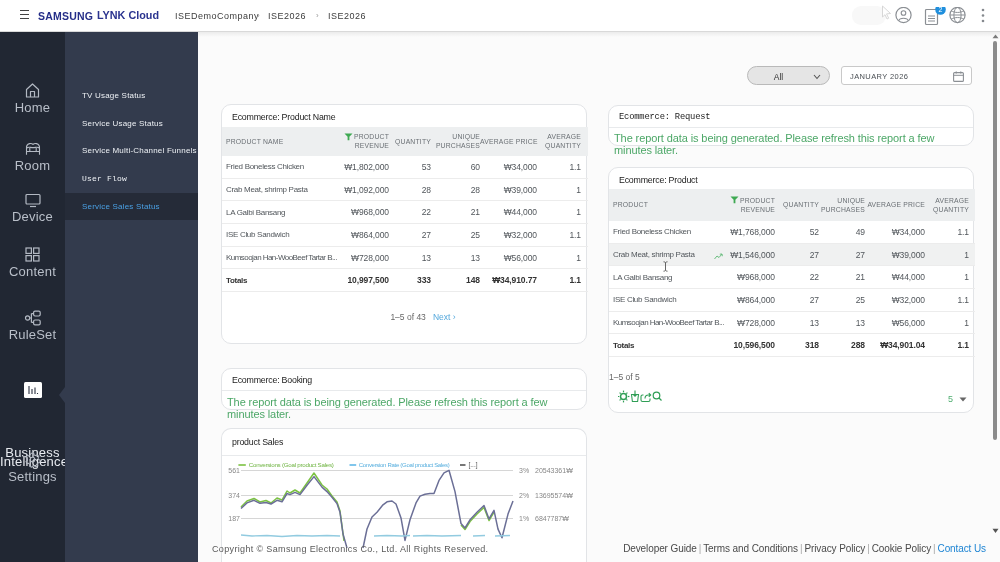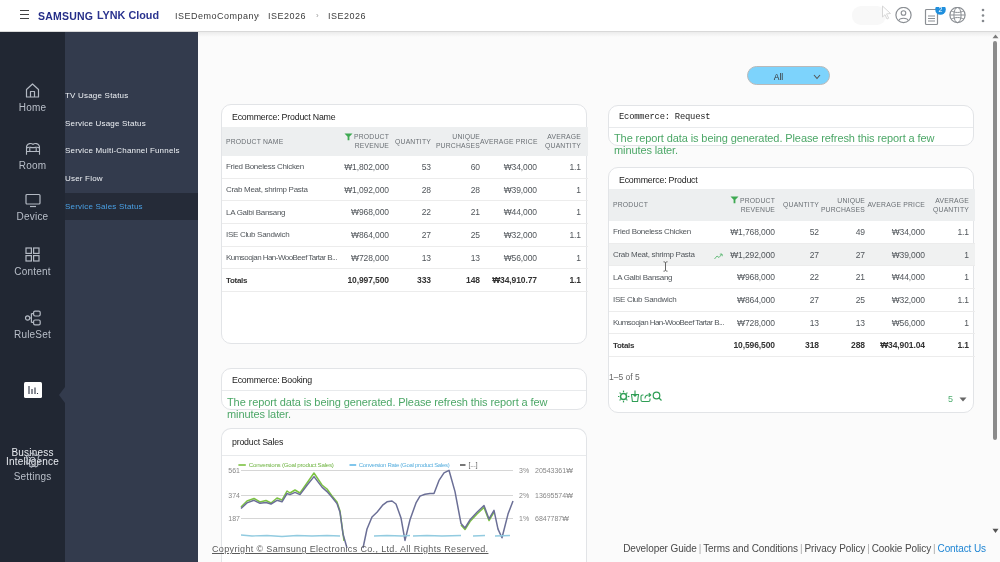--- a/index.html
+++ b/index.html
@@ -9,50 +9,50 @@
 #topbar { position:absolute; left:0; top:0; width:1000px; height:32px; background:#fff; border-bottom:1px solid #d9d9d9; z-index:50; }
 #hamb { position:absolute; left:20px; top:10px; width:9px; height:11px; }
 #hamb div { height:1.4px; background:#444; margin-bottom:2.6px; }
 #logo-samsung { position:absolute; left:38px; top:9.5px; font-size:10.5px; font-weight:bold; letter-spacing:0.2px; color:#252e88; }
 #logo-lynk { position:absolute; left:97px; top:9px; font-size:10.8px; font-weight:bold; letter-spacing:0px; color:#2a338f; }
 .crumb { position:absolute; top:11px; font-size:9px; color:#3c3c3c; letter-spacing:0.5px; }
 .crumbsep { position:absolute; top:11px; font-size:8px; color:#999; }
 
 #rail { position:absolute; left:0; top:32px; width:65px; height:530px; background:#212733; z-index:38; }
 .railitem { position:absolute; left:0; width:65px; text-align:center; }
-.raillabel { font-size:10px; color:#b9bfc9; letter-spacing:0.2px; line-height:9px; }
+.raillabel { font-size:13px; color:#b9bfc9; letter-spacing:0.2px; line-height:9px; }
 
 #submenu { position:absolute; left:65px; top:32px; width:133px; height:530px; background:#333b4d; z-index:39; }
-.subitem { position:absolute; left:0px; width:133px; white-space:nowrap; font-size:8px; letter-spacing:-0.4px; color:#eef1f5; letter-spacing:0.2px; }
+.subitem { position:absolute; left:0px; width:133px; padding-left:17px; white-space:nowrap; font-size:8px; letter-spacing:-0.4px; color:#eef1f5; letter-spacing:0.2px; }
 #subactive { position:absolute; left:0; top:161px; width:133px; height:27px; background:#252b38; }
 #notch { position:absolute; left:-6px; top:355px; width:0; height:0; border-top:8px solid transparent; border-bottom:8px solid transparent; border-right:6px solid #333b4d; }
 
 #content { position:absolute; left:198px; top:32px; width:802px; height:530px; background:#fbfbfb; }
 .card { position:absolute; background:#fff; border:1px solid #e2e4e7; border-radius:10px; }
 .cardtitle { position:absolute; left:10px; font-size:8.8px; color:#222; letter-spacing:-0.2px; }
 .greenmsg { position:absolute; left:5px; font-size:11px; color:#4ca767; letter-spacing:-0.1px; }
 .divline { position:absolute; left:0; width:100%; height:1px; background:#e8eaec; }
 
 table { border-collapse:collapse; table-layout:fixed; width:100%; }
 th, td { padding:0; font-weight:normal; }
 thead tr { background:#edeff0; }
 th { font-size:6.8px; color:#6a6f74; letter-spacing:0.2px; line-height:9px; text-align:right; vertical-align:middle; white-space:nowrap; }
 td { font-size:8.5px; color:#51565b; letter-spacing:-0.1px; white-space:nowrap; overflow:hidden; border-bottom:1px solid #ececec; text-align:right; vertical-align:middle; }
 td.name, th.name { text-align:left; padding-left:4px; }
 td.name { font-size:8px; letter-spacing:-0.3px; }
 tr.totals td { font-weight:bold; color:#333; }
 .pag { font-size:8.5px; color:#666; }
 .bluelink { color:#55a8dc; }
 
-#pill { position:absolute; left:549px; top:33.5px; width:83px; height:19px; border:1px solid #b9b9b9; border-radius:10px; background:#7dd3fc; }
+#pill { position:absolute; left:549px; top:33.5px; width:83px; height:19px; border:1px solid #b9b9b9; border-radius:10px; background:#e5e5e5; }
 #pill .txt { position:absolute; left:0; right:20px; top:5px; text-align:center; font-size:8.5px; color:#333; }
 #datebox { position:absolute; left:643px; top:33.5px; width:131px; height:19px; border:1px solid #c9c9c9; border-radius:3px; background:#fff; }
 #datebox .txt { position:absolute; left:8px; top:5.5px; font-size:7.5px; color:#4a4f54; letter-spacing:0.4px; }
 
-#foot-l { position:absolute; left:212px; top:544px; font-size:9px; color:#5a5a5a; letter-spacing:0.35px; z-index:60;text-decoration:underline; }
+#foot-l { position:absolute; left:212px; top:544px; font-size:9px; color:#5a5a5a; letter-spacing:0.35px; z-index:60; }
 #foot-r { position:absolute; right:14px; top:542.5px; font-size:10px; color:#4a4a4a; letter-spacing:-0.1px; z-index:60; }
 #foot-r span.sep { color:#aaa; margin:0 2px; }
 
 #sb-thumb { position:absolute; left:993px; top:41px; width:4px; height:399px; background:#8b8b8b; border-radius:2px; z-index:70; }
 </style>
 </head>
 <body>
 
 <div id="topbar">
   <div id="hamb">
@@ -150,31 +150,40 @@
       </svg>
     <div class="raillabel">Settings</div>
   </div>
 </div>
 
 <div id="submenu">
   <div id="subactive"></div>
   <div class="subitem" style="top:59px;">TV Usage Status</div>
   <div class="subitem" style="top:87px;">Service Usage Status</div>
   <div class="subitem" style="top:114px;">Service Multi-Channel Funnels</div>
-  <div class="subitem" style="top:142px;">User Flow</div>
+  <div class="subitem" style="top:142px;font-family:Liberation Mono, monospace;">User Flow</div>
   <div class="subitem" style="top:169.5px; color:#4aa0e4;">Service Sales Status</div>
   <div id="notch"></div>
 </div>
 
 <div id="content">
   <div style="position:absolute; left:0; top:0; width:802px; height:5px; background:linear-gradient(#00000010,#00000000);"></div>
   <div id="pill">
       <div class="txt">All</div>
     <svg class="abs" style="right:8px; top:7px;" width="8" height="6" viewBox="0 0 8 6">
         <path d="M1 1 L4 4.5 L7 1" fill="none" stroke="#555" stroke-width="1.1"></path>
+      </svg>
+  </div>
+  <div id="datebox">
+      <div class="txt">JANUARY 2026</div>
+    <svg class="abs" style="right:7px; top:4px;" width="11" height="11" viewBox="0 0 11 11">
+        <rect x="0.6" y="1.6" width="9.8" height="8.8" rx="1" fill="none" stroke="#8b8f94" stroke-width="1.1"></rect>
+        <line x1="0.6" y1="4.3" x2="10.4" y2="4.3" stroke="#8b8f94" stroke-width="1"></line>
+        <line x1="3.2" y1="0.4" x2="3.2" y2="2.6" stroke="#8b8f94" stroke-width="1"></line>
+        <line x1="7.8" y1="0.4" x2="7.8" y2="2.6" stroke="#8b8f94" stroke-width="1"></line>
       </svg>
   </div>
 
   <div class="card" id="cardA" style="left:23px; top:72px; width:366px; height:240px;">
     <div class="cardtitle" style="top:7px;">Ecommerce: Product Name</div>
     <table style="position:absolute; left:0; top:22px;">
       <colgroup>
           <col style="width:118px">
           <col style="width:49px">
           <col style="width:42px">
@@ -238,20 +247,21 @@
         <tr class="totals" style="height:22.7px;">
             <td class="name">Totals</td>
             <td>10,997,500</td>
             <td>333</td>
             <td>148</td>
             <td>₩34,910.77</td>
             <td style="padding-right:7px;">1.1</td>
           </tr>
       </tbody>
     </table>
+    <div class="pag" style="position:absolute; left:0; right:0; top:207px; padding-left:38px; text-align:center;">1–5 of 43&nbsp;&nbsp;&nbsp;<span class="bluelink">Next ›</span></div>
   </div>
 
   <div class="card" id="cardB" style="left:23px; top:335.5px; width:366px; height:42px;">
     <div class="cardtitle" style="top:6.5px;">Ecommerce: Booking</div>
     <div class="divline" style="top:21px;"></div>
     <div class="greenmsg" style="top:27px;">The report data is being generated. Please refresh this report a few minutes later.</div>
   </div>
 
   <div class="card" id="cardC" style="left:23px; top:396px; width:366px; height:141px; border-bottom:none; border-bottom-left-radius:0; border-bottom-right-radius:0;">
     <div class="cardtitle" style="top:8px;">product Sales</div>
@@ -325,21 +335,21 @@
         <tr style="height:22.7px;">
             <td class="name">Fried Boneless Chicken</td>
             <td>₩1,768,000</td>
             <td>52</td>
             <td>49</td>
             <td>₩34,000</td>
             <td style="padding-right:6px;">1.1</td>
           </tr>
         <tr style="height:22.7px; background:#f0f1f1;">
             <td class="name">Crab Meat, shrimp Pasta</td>
-            <td>₩1,292,000</td>
+            <td>₩1,546,000</td>
             <td>27</td>
             <td>27</td>
             <td>₩39,000</td>
             <td style="padding-right:6px;">1</td>
           </tr>
         <tr style="height:22.7px;">
             <td class="name">LA Galbi Bansang</td>
             <td>₩968,000</td>
             <td>22</td>
             <td>21</td>

